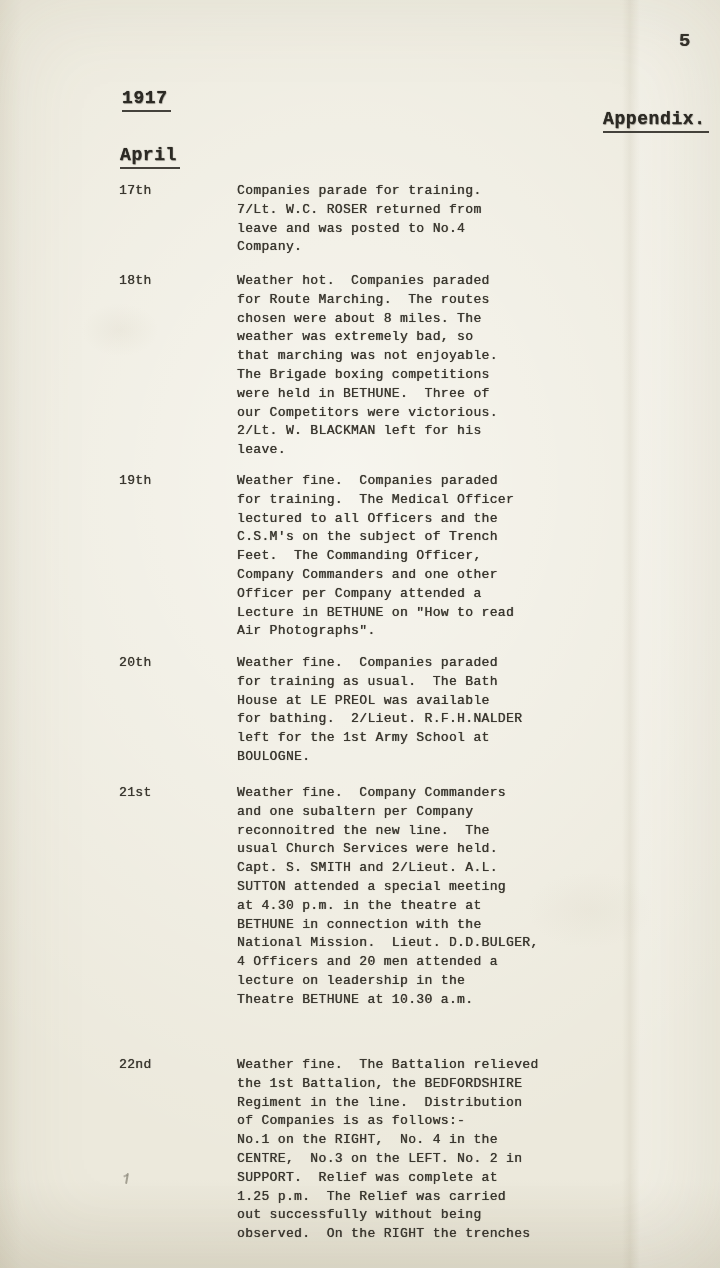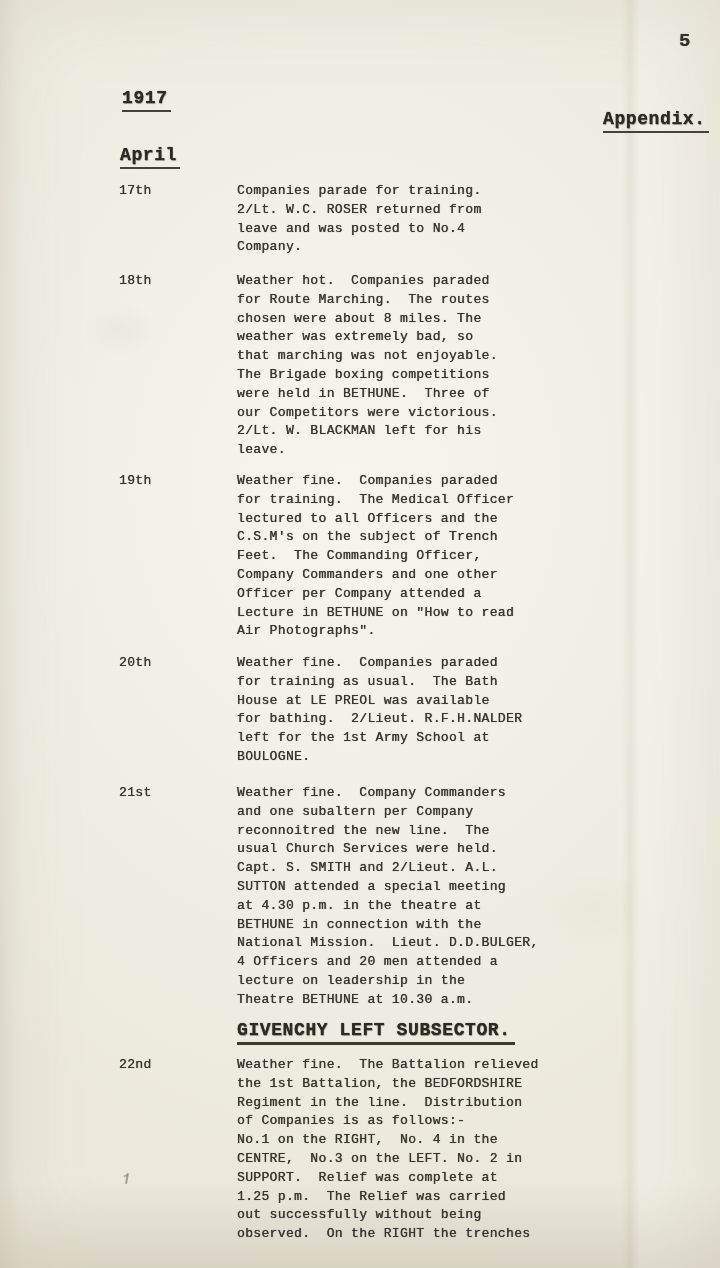--- a/index.html
+++ b/index.html
@@ -97,21 +97,21 @@
     <span class="u">Appendix.</span>
   </div>
 
   <div class="heading" style="left:120px; top:145px;">
     <span class="u">April</span>
   </div>
 
   <div class="entry" style="top:182px;">
     <div class="typed date">17th</div>
     <div class="typed body">Companies parade for training.
-2/Lt. W.C. ROSER returned from
+7/Lt. W.C. ROSER returned from
 leave and was posted to No.4
 Company.</div>
   </div>
 
   <div class="entry" style="top:272px;">
     <div class="typed date">18th</div>
     <div class="typed body">Weather hot.  Companies paraded
 for Route Marching.  The routes
 chosen were about 8 miles. The
 weather was extremely bad, so
@@ -155,23 +155,20 @@
 Capt. S. SMITH and 2/Lieut. A.L.
 SUTTON attended a special meeting
 at 4.30 p.m. in the theatre at
 BETHUNE in connection with the
 National Mission.  Lieut. D.D.BULGER,
 4 Officers and 20 men attended a
 lecture on leadership in the
 Theatre BETHUNE at 10.30 a.m.</div>
   </div>
 
-  <div class="heading" style="left:237px; top:1020px;">
-    <span class="u-thick">GIVENCHY LEFT SUBSECTOR.</span>
-  </div>
 
   <div class="entry" style="top:1056px;">
     <div class="typed date">22nd</div>
     <div class="typed body">Weather fine.  The Battalion relieved
 the 1st Battalion, the BEDFORDSHIRE
 Regiment in the line.  Distribution
 of Companies is as follows:-
 No.1 on the RIGHT,  No. 4 in the
 CENTRE,  No.3 on the LEFT. No. 2 in
 SUPPORT.  Relief was complete at

